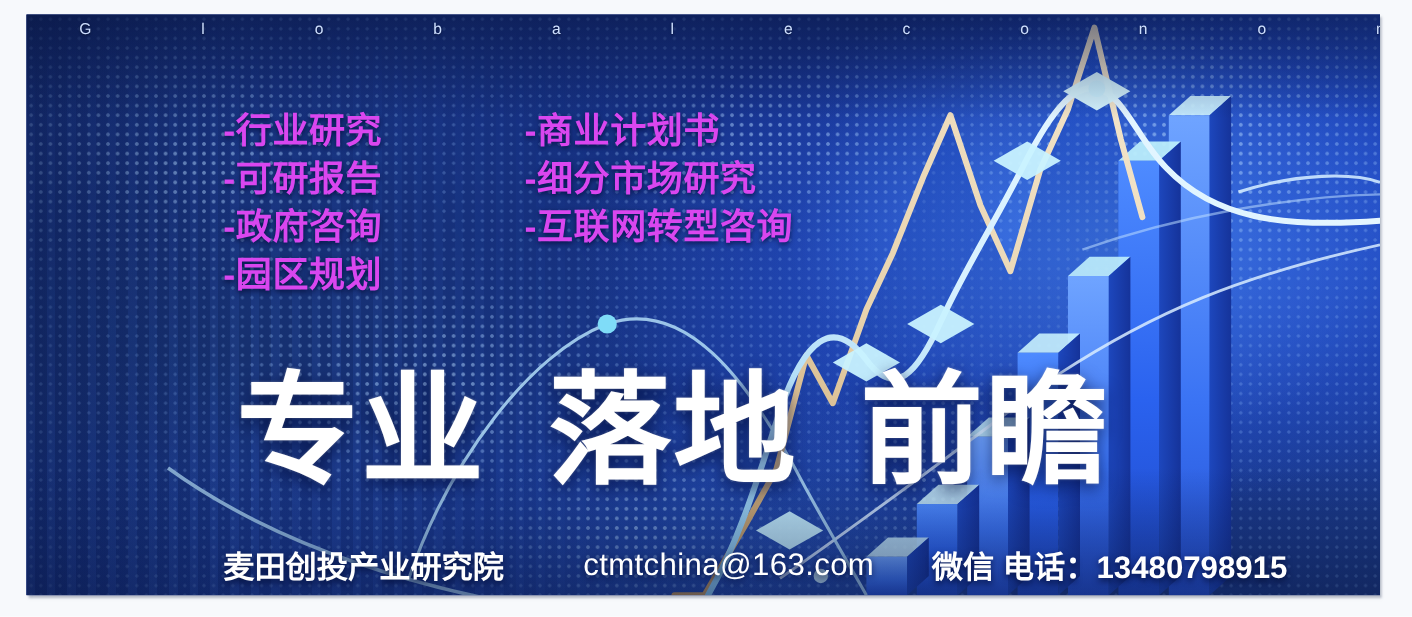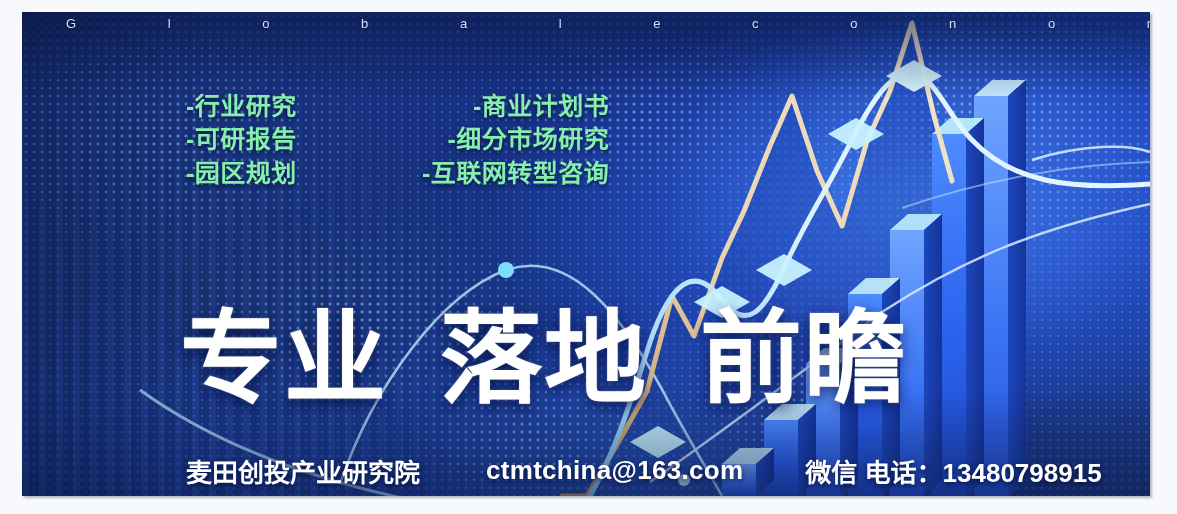--- a/index.html
+++ b/index.html
@@ -102,35 +102,35 @@
     font-size:13px;
     letter-spacing:44px;
     text-indent:44px;
     font-weight:400;
     white-space:nowrap;
     text-shadow:0 1px 2px rgba(0,0,0,.45);
   }
 
   .service-col{
     position:absolute;
-    color:#86efac;
-    font-size:25px;
+    color:#d946ef;
+    font-size:30px;
     font-weight:700;
     line-height:1.33;
     letter-spacing:.5px;
     text-shadow:0 2px 4px rgba(0,10,50,.75);
     white-space:nowrap;
   }
   #services-col-1{ left:164px; top:78px; }
-  #services-col-2{ left:400px; top:78px;text-align:right; }
+  #services-col-2{ left:415px; top:78px; }
   .service-item{display:block;}
 
   #headline{
     position:absolute;
-    left:158px; top:296px;
+    left:175px; top:296px;
     display:flex;
     align-items:baseline;
     gap:52px;
     color:#ffffff;
     font-size:102px;
     font-weight:700;
     line-height:1;
     letter-spacing:2px;
     white-space:nowrap;
     text-shadow:0 4px 14px rgba(0,12,60,.75), 0 0 2px rgba(255,255,255,.5);
@@ -143,21 +143,21 @@
     display:flex;
     align-items:center;
     gap:4px;
     color:#ffffff;
     font-size:26px;
     font-weight:700;
     white-space:nowrap;
     text-shadow:0 2px 5px rgba(0,10,50,.8);
   }
   #footer-org{ margin-right:62px; }
-  #footer-email{ font-weight:700; letter-spacing:.3px; margin-right:58px; }
+  #footer-email{ font-weight:400; letter-spacing:.3px; margin-right:44px; }
   #footer-contact{ font-weight:700; }
 </style>
 </head>
 <body>
 
 <div id="banner-root">
   <div id="banner-canvas">
 
     <div class="layer" id="bg-base"></div>
     <div class="layer" id="bg-vbars"></div>
@@ -262,20 +262,21 @@
       <circle cx="662" cy="468" r="6" fill="#cdf2ff" opacity=".9"></circle>
     </svg>
 
     <div class="layer" id="bg-vignette"></div>
 
     <div id="global-economy">G l o b a l    e c o n o m y</div>
 
     <div class="service-col" id="services-col-1">
       <span class="service-item">-行业研究</span>
       <span class="service-item">-可研报告</span>
+      <span class="service-item">-政府咨询</span>
       <span class="service-item">-园区规划</span>
     </div>
 
     <div class="service-col" id="services-col-2">
       <span class="service-item">-商业计划书</span>
       <span class="service-item">-细分市场研究</span>
       <span class="service-item">-互联网转型咨询</span>
     </div>
 
     <div id="headline">

